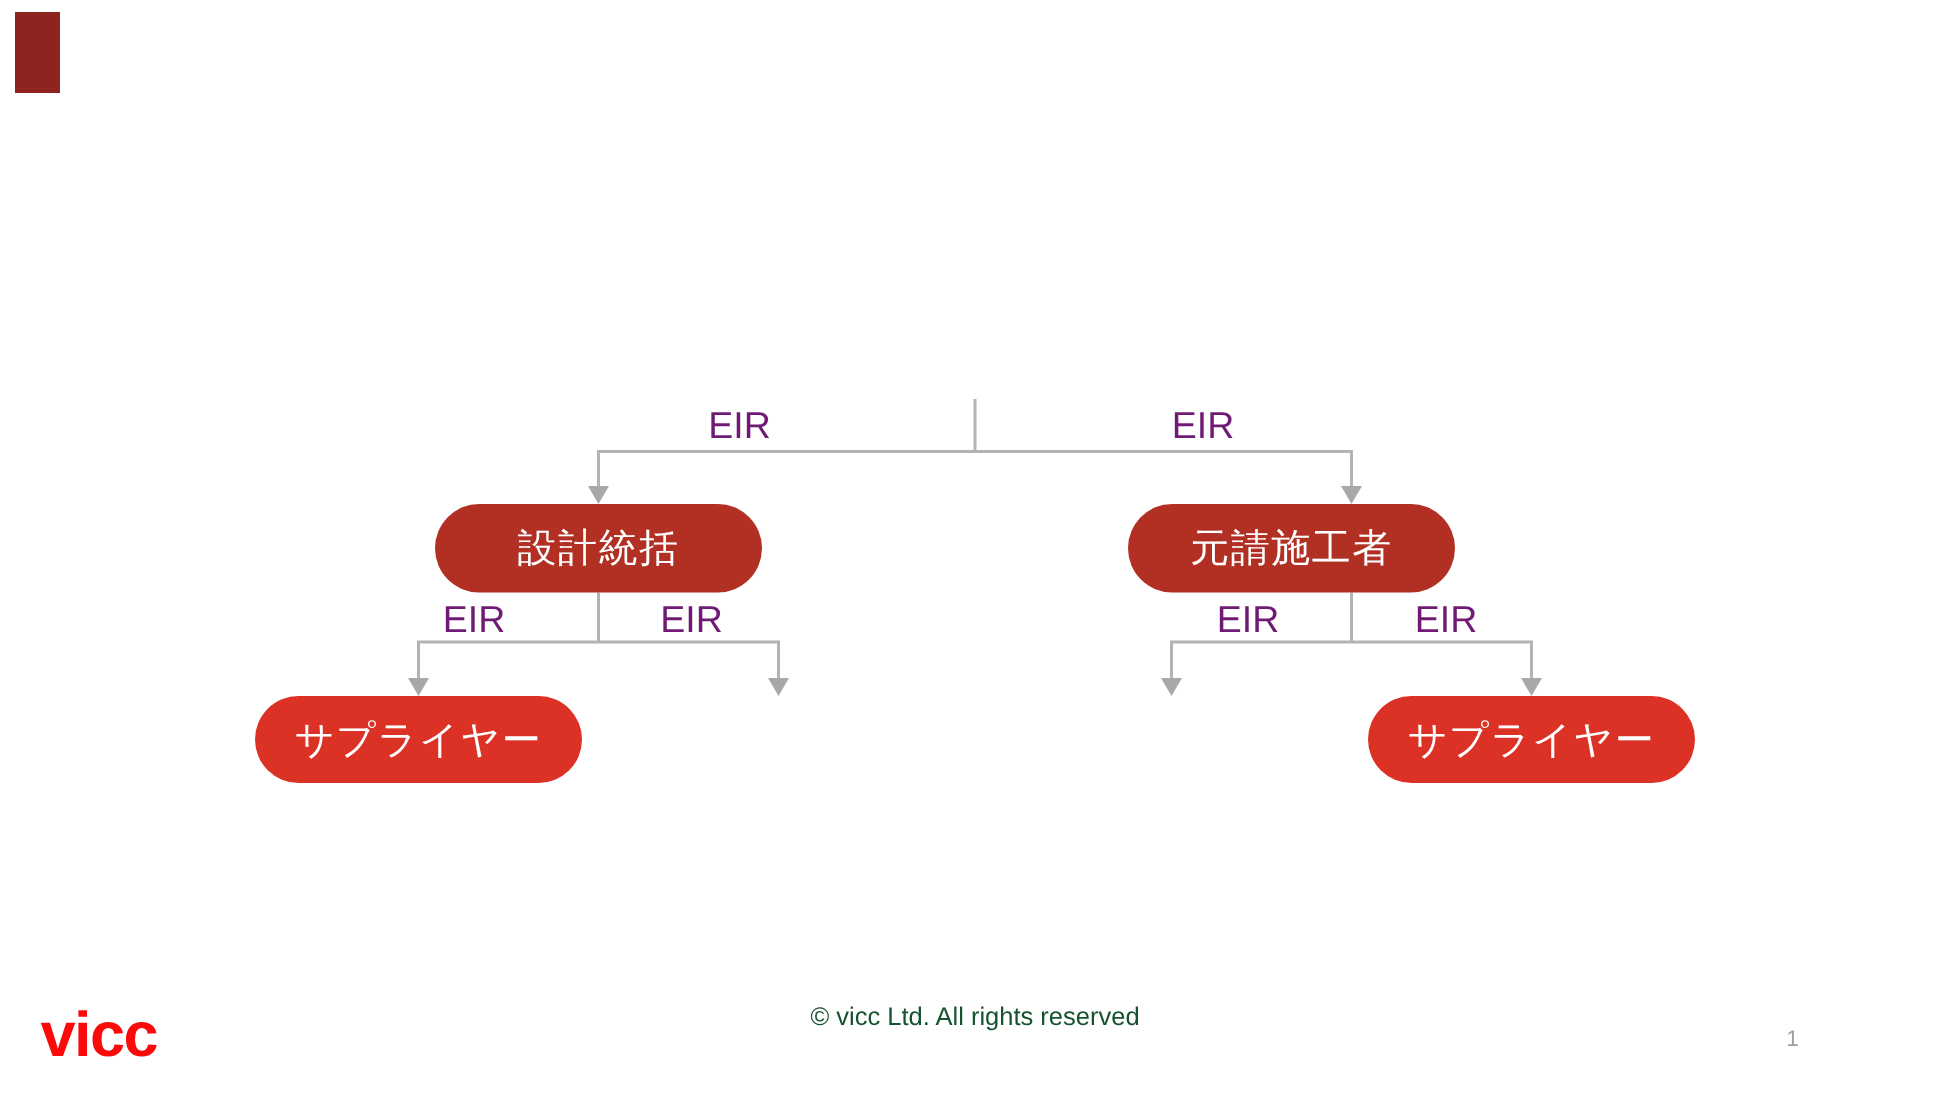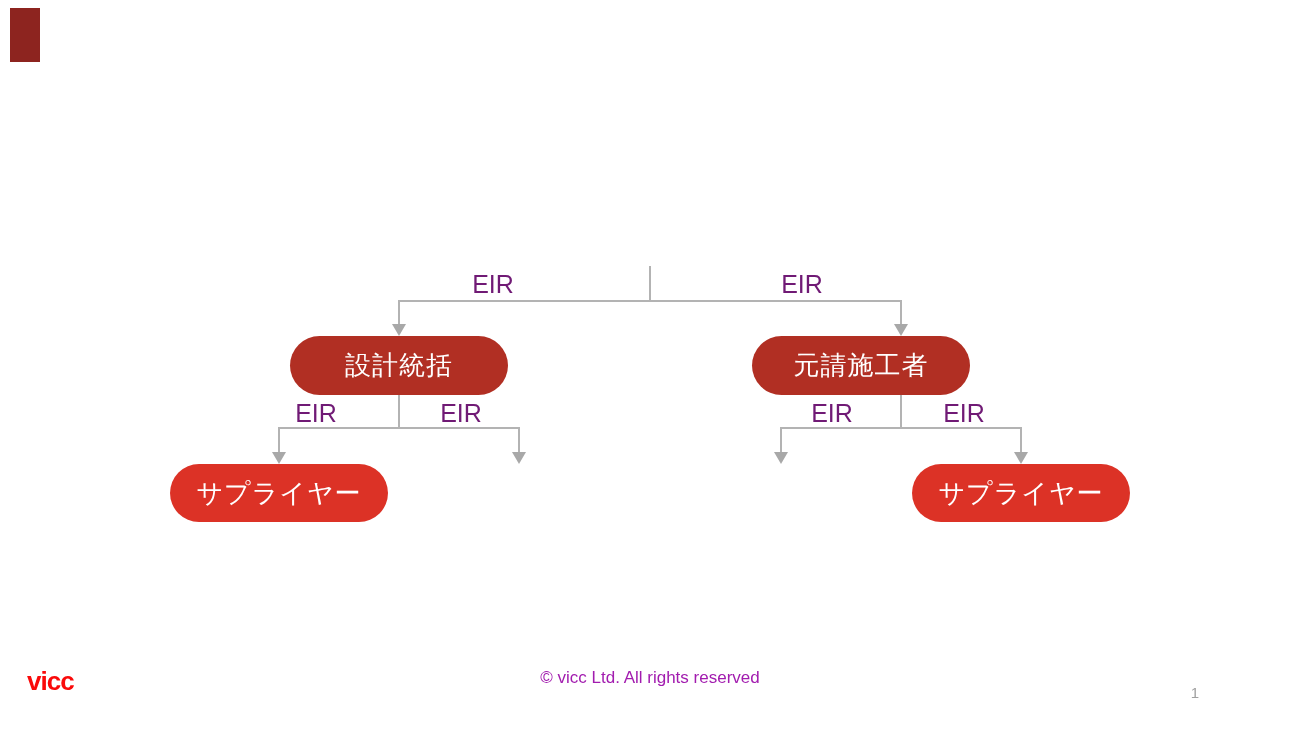--- a/index.html
+++ b/index.html
@@ -70,27 +70,27 @@
   .eir-5 { left: 832px; top: 413px; }
   .eir-6 { left: 964px; top: 413px; }
 
   .footer {
     position: absolute;
     left: 0;
     top: 668px;
     width: 1300px;
     text-align: center;
     font-size: 17px;
-    color: #a21caf;
+    color: #14532d;
   }
   .logo {
     position: absolute;
     left: 27px;
     top: 666px;
-    font-size: 26px;
+    font-size: 42px;
     font-weight: bold;
     letter-spacing: -1px;
     color: #fa0a0a;
   }
   .page-number {
     position: absolute;
     left: 1170px;
     top: 684px;
     width: 50px;
     text-align: center;

